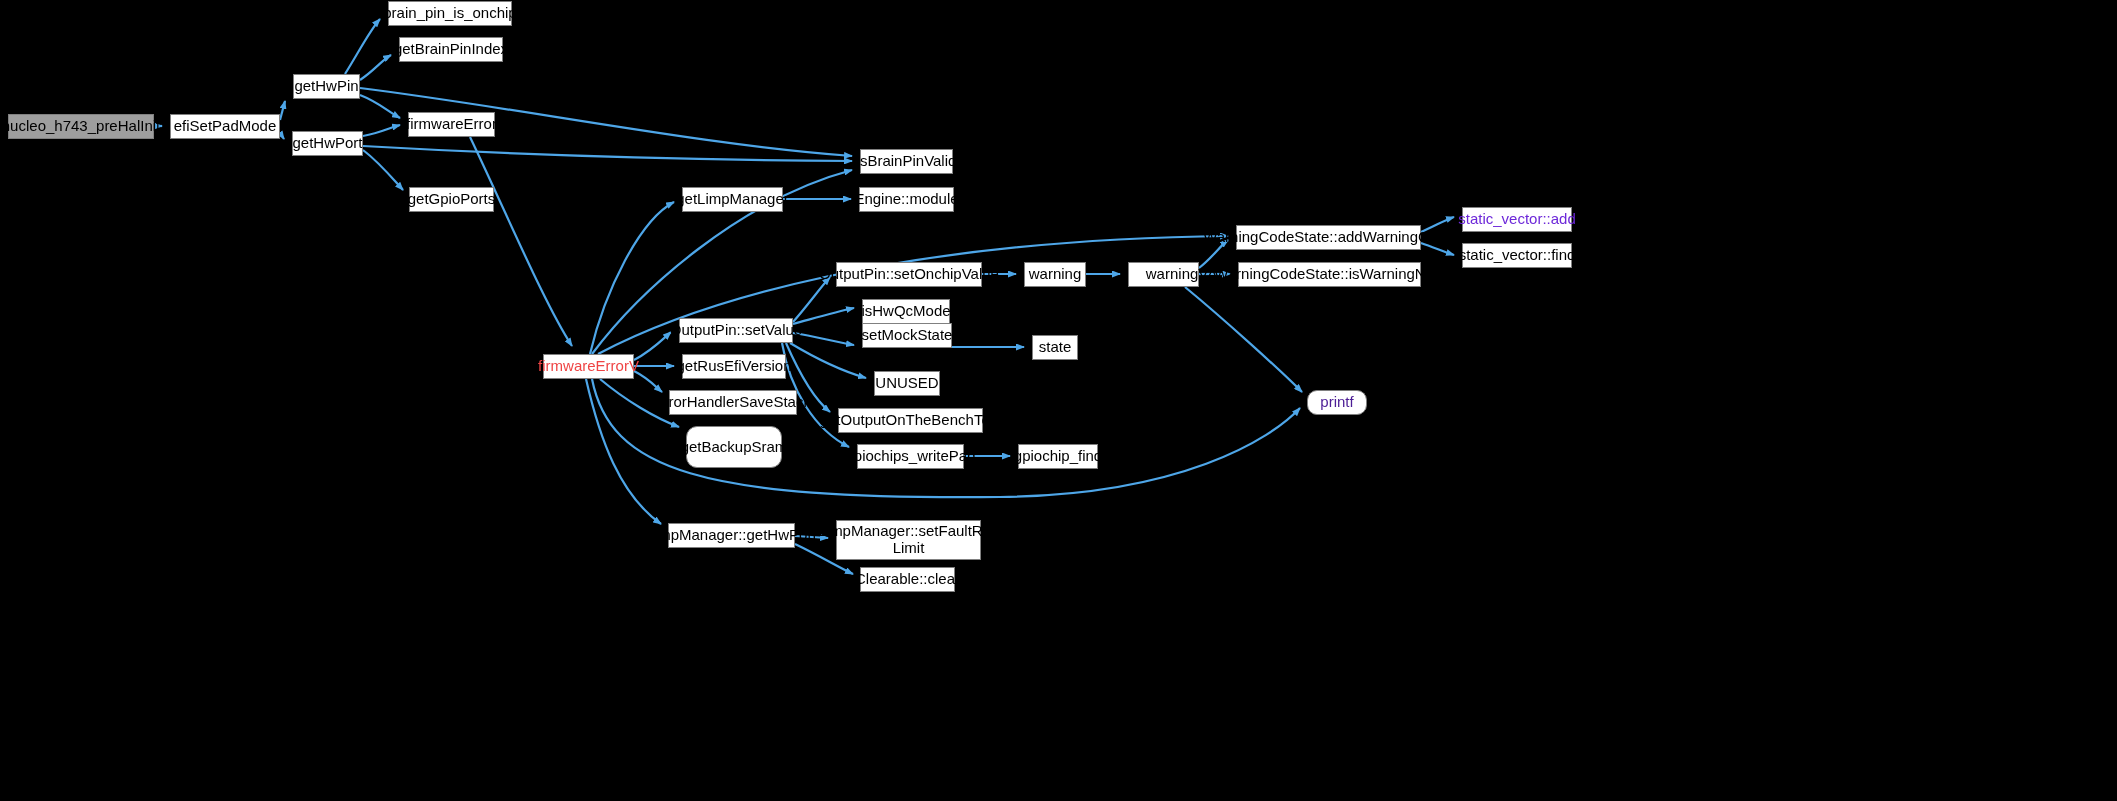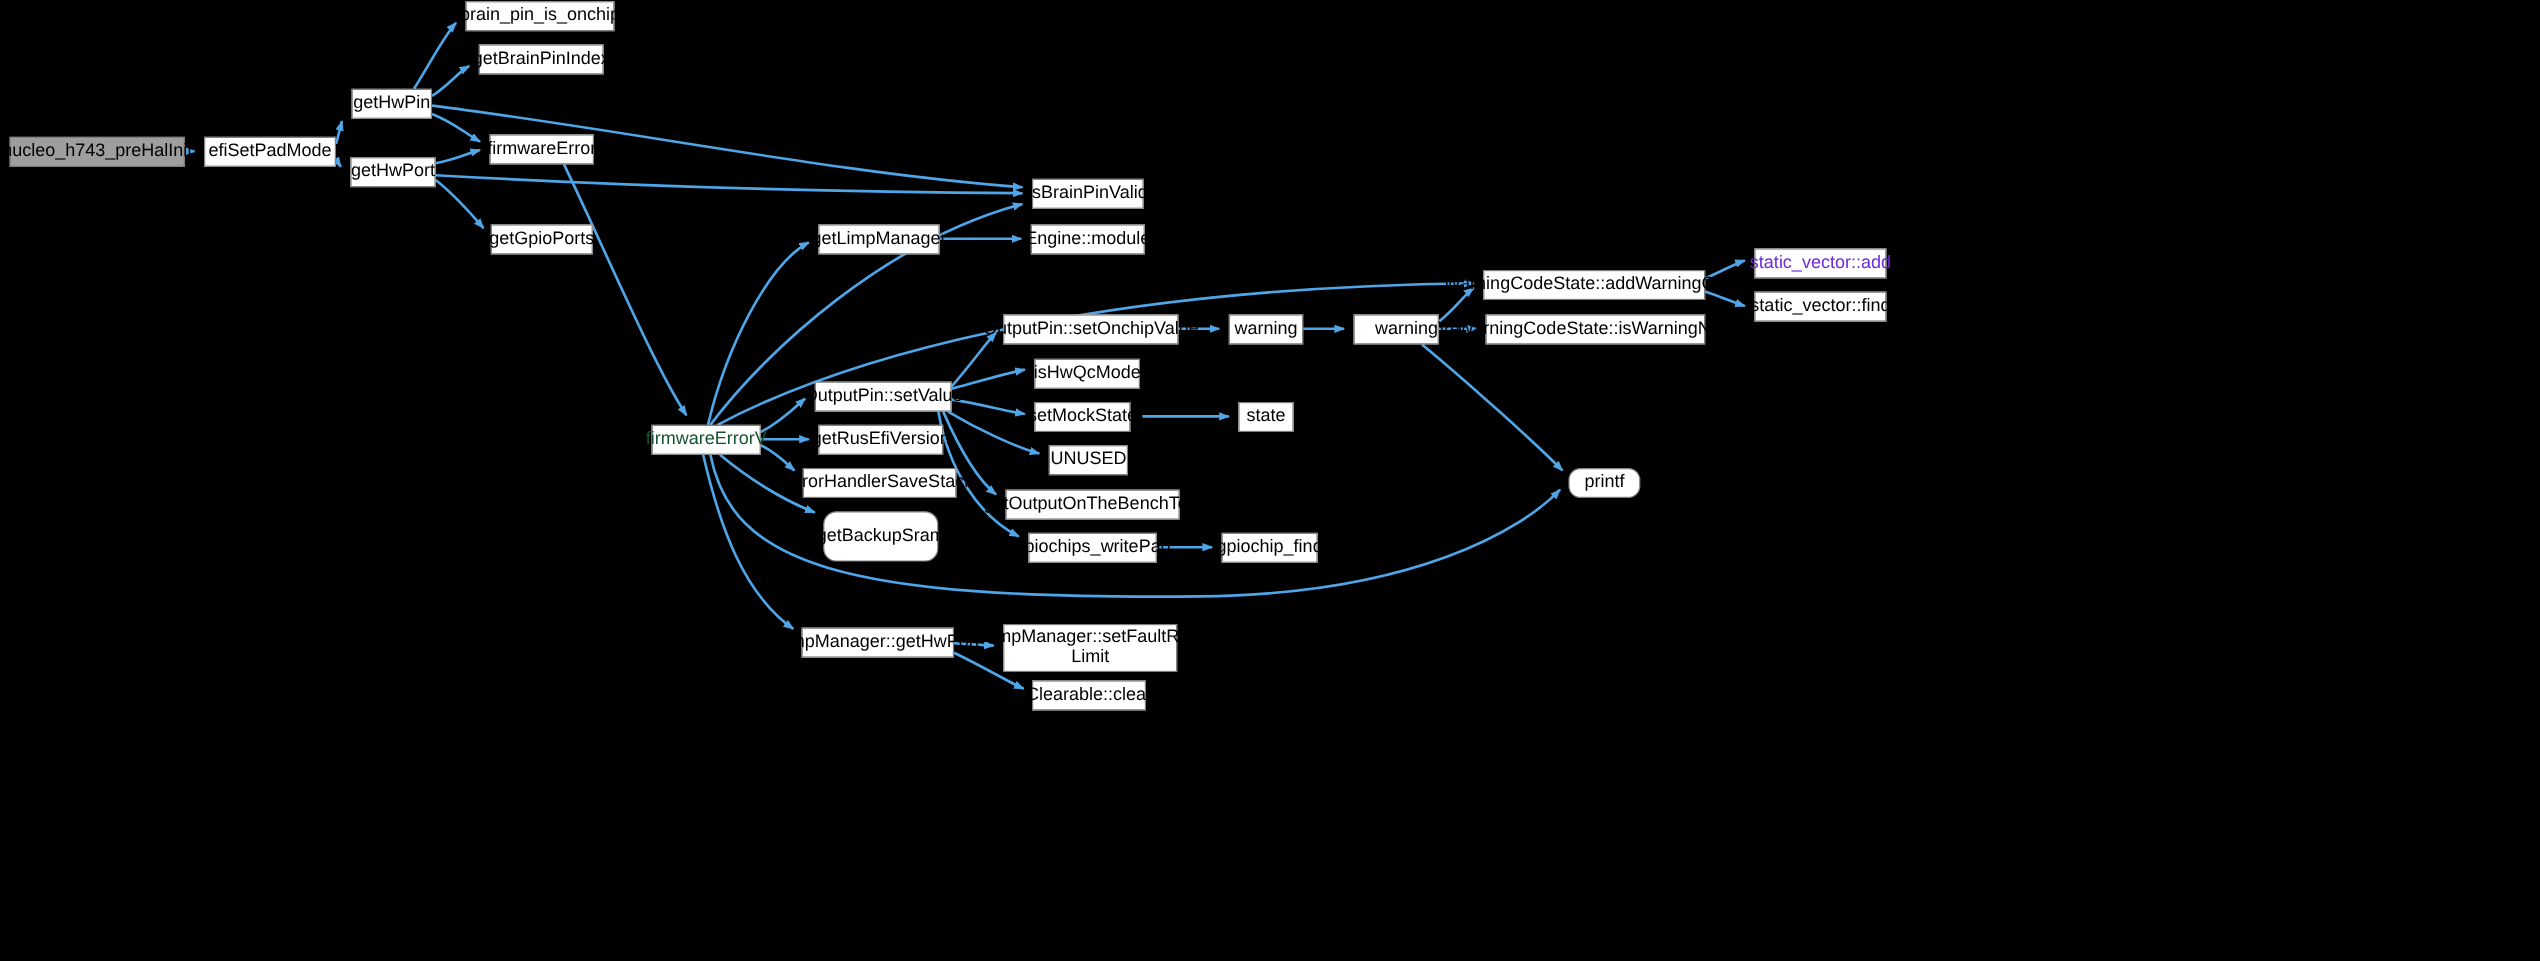--- a/index.html
+++ b/index.html
@@ -121,29 +121,29 @@
       <div class="node" style="left: 859px; top: 187px; width: 95px; height: 25px; background: rgb(255, 255, 255); border-color: rgb(128, 128, 128); color: rgb(0, 0, 0);"><span class="node-label">Engine::module</span></div>
       <div class="node" style="left: 1236px; top: 225px; width: 185px; height: 25px; background: rgb(255, 255, 255); border-color: rgb(128, 128, 128); color: rgb(0, 0, 0);"><span class="node-label">WarningCodeState::addWarningCode</span></div>
       <div class="node" style="left: 1462px; top: 207px; width: 110px; height: 25px; background: rgb(255, 255, 255); border-color: rgb(128, 128, 128); color: #6d28d9;"><span class="node-label">static_vector::add</span></div>
       <div class="node" style="left: 1462px; top: 243px; width: 110px; height: 25px; background: rgb(255, 255, 255); border-color: rgb(128, 128, 128); color: rgb(0, 0, 0);"><span class="node-label">static_vector::find</span></div>
       <div class="node" style="left: 836px; top: 262px; width: 146px; height: 25px; background: rgb(255, 255, 255); border-color: rgb(128, 128, 128); color: rgb(0, 0, 0);"><span class="node-label">OutputPin::setOnchipValue</span></div>
       <div class="node" style="left: 1024px; top: 262px; width: 62px; height: 25px; background: rgb(255, 255, 255); border-color: rgb(128, 128, 128); color: rgb(0, 0, 0);"><span class="node-label">warning</span></div>
       <div class="node" style="left: 1128px; top: 262px; width: 71px; height: 25px; background: rgb(255, 255, 255); border-color: rgb(128, 128, 128); color: rgb(0, 0, 0); padding-left: 36px;"><span class="node-label">warningVA</span></div>
       <div class="node" style="left: 1238px; top: 262px; width: 183px; height: 25px; background: rgb(255, 255, 255); border-color: rgb(128, 128, 128); color: rgb(0, 0, 0);"><span class="node-label">WarningCodeState::isWarningNow</span></div>
       <div class="node" style="left: 679px; top: 318px; width: 114px; height: 25px; background: rgb(255, 255, 255); border-color: rgb(128, 128, 128); color: rgb(0, 0, 0); justify-content: center;"><span class="node-label">OutputPin::setValue</span></div>
       <div class="node" style="left: 862px; top: 299px; width: 88px; height: 25px; background: rgb(255, 255, 255); border-color: rgb(128, 128, 128); color: rgb(0, 0, 0);"><span class="node-label">isHwQcMode</span></div>
-      <div class="node" style="left: 862px; top: 335px; width: 80px; height: 25px; background: rgb(255, 255, 255); border-color: rgb(128, 128, 128); color: rgb(0, 0, 0);"><span class="node-label">setMockState</span></div>
+      <div class="node" style="left: 862px; top: 323px; width: 90px; height: 25px; background: rgb(255, 255, 255); border-color: rgb(128, 128, 128); color: rgb(0, 0, 0);"><span class="node-label">setMockState</span></div>
       <div class="node" style="left: 1032px; top: 335px; width: 46px; height: 25px; background: rgb(255, 255, 255); border-color: rgb(128, 128, 128); color: rgb(0, 0, 0);"><span class="node-label">state</span></div>
       <div class="node" style="left: 874px; top: 371px; width: 66px; height: 25px; background: rgb(255, 255, 255); border-color: rgb(128, 128, 128); color: rgb(0, 0, 0);"><span class="node-label">UNUSED</span></div>
-      <div class="node" style="left: 543px; top: 354px; width: 91px; height: 25px; background: rgb(255, 255, 255); border-color: rgb(128, 128, 128); color: #14532d;"><span class="node-label">firmwareErrorV</span></div>
+      <div class="node" style="left: 543px; top: 354px; width: 91px; height: 25px; background: rgb(255, 255, 255); border-color: rgb(128, 128, 128); color: #ef4444;"><span class="node-label">firmwareErrorV</span></div>
       <div class="node" style="left: 682px; top: 354px; width: 104px; height: 25px; background: rgb(255, 255, 255); border-color: rgb(128, 128, 128); color: rgb(0, 0, 0);"><span class="node-label">getRusEfiVersion</span></div>
       <div class="node" style="left: 669px; top: 390px; width: 128px; height: 25px; background: rgb(255, 255, 255); border-color: rgb(128, 128, 128); color: rgb(0, 0, 0);"><span class="node-label">errorHandlerSaveStack</span></div>
       <div class="node" style="left: 838px; top: 408px; width: 145px; height: 25px; background: rgb(255, 255, 255); border-color: rgb(128, 128, 128); color: rgb(0, 0, 0);"><span class="node-label">getOutputOnTheBenchTest</span></div>
       <div class="node" style="left: 686px; top: 426px; width: 96px; height: 42px; background: rgb(255, 255, 255); border-color: rgb(128, 128, 128); color: rgb(0, 0, 0); border-radius: 11px;"><span class="node-label">getBackupSram</span></div>
       <div class="node" style="left: 857px; top: 444px; width: 107px; height: 25px; background: rgb(255, 255, 255); border-color: rgb(128, 128, 128); color: rgb(0, 0, 0);"><span class="node-label">gpiochips_writePad</span></div>
       <div class="node" style="left: 1018px; top: 444px; width: 80px; height: 25px; background: rgb(255, 255, 255); border-color: rgb(128, 128, 128); color: rgb(0, 0, 0);"><span class="node-label">gpiochip_find</span></div>
-      <div class="node" style="left: 1307px; top: 390px; width: 60px; height: 25px; background: rgb(255, 255, 255); border-color: rgb(128, 128, 128); color: #000000; border-radius: 10px;"><span class="node-label">printf</span></div>
+      <div class="node" style="left: 1307px; top: 390px; width: 60px; height: 25px; background: rgb(255, 255, 255); border-color: rgb(128, 128, 128); color: #4c1d95; border-radius: 10px;"><span class="node-label">printf</span></div>
       <div class="node" style="left: 668px; top: 523px; width: 127px; height: 25px; background: rgb(255, 255, 255); border-color: rgb(128, 128, 128); color: rgb(0, 0, 0);"><span class="node-label">LimpManager::getHwPort</span></div>
       <div class="node" style="left: 836px; top: 520px; width: 145px; height: 40px; background: rgb(255, 255, 255); border-color: rgb(128, 128, 128); color: rgb(0, 0, 0);"><span class="node-label">LimpManager::setFaultRev
 Limit</span></div>
       <div class="node" style="left: 860px; top: 567px; width: 95px; height: 25px; background: rgb(255, 255, 255); border-color: rgb(128, 128, 128); color: rgb(0, 0, 0);"><span class="node-label">Clearable::clear</span></div>
     </div>
 </div>
 
 </body></html>

